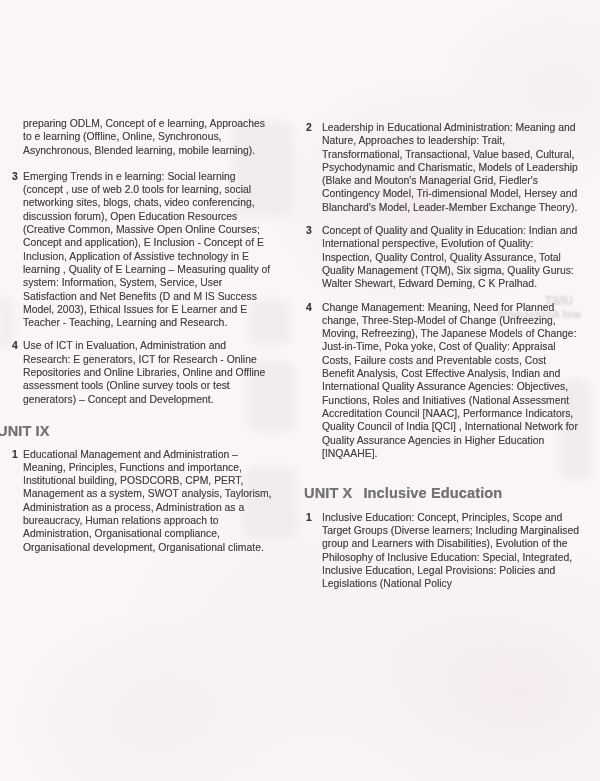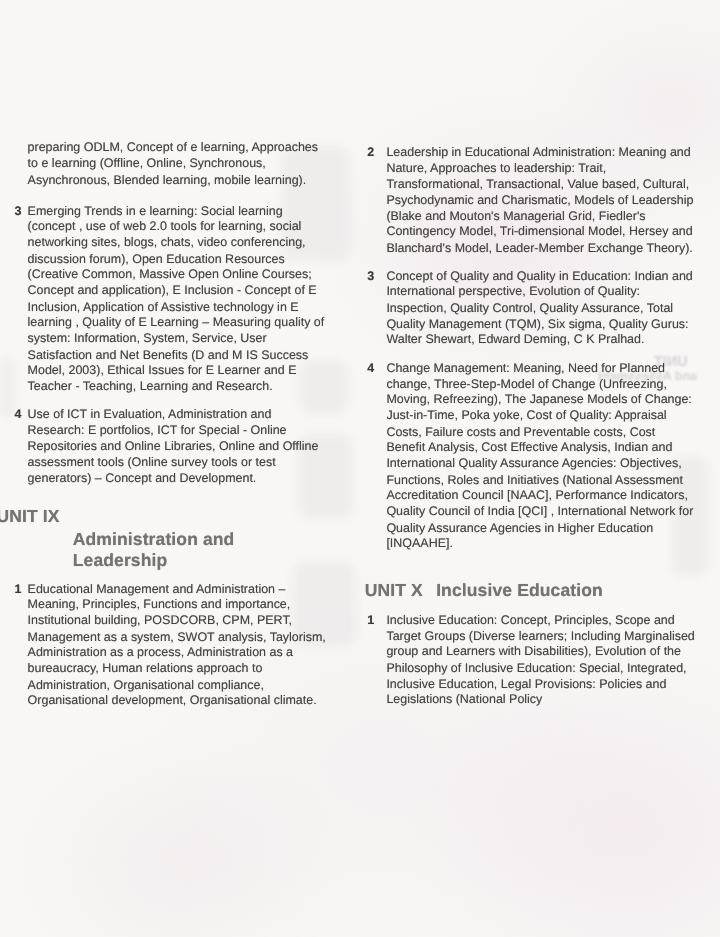--- a/index.html
+++ b/index.html
@@ -100,28 +100,27 @@
 
   <p class="para">preparing ODLM, Concept of e learning, Approaches to e learning (Offline, Online, Synchronous, Asynchronous, Blended learning, mobile learning).</p>
 
   <div class="item">
     <span class="num">3</span>
     <span class="txt">Emerging Trends in e learning: Social learning (concept , use of web 2.0 tools for learning, social networking sites, blogs, chats, video conferencing, discussion forum), Open Education Resources (Creative Common, Massive Open Online Courses; Concept and application), E Inclusion - Concept of E Inclusion, Application of Assistive technology in E learning , Quality of E Learning – Measuring quality of system: Information, System, Service, User Satisfaction and Net Benefits (D and M IS Success Model, 2003), Ethical Issues for E Learner and E Teacher - Teaching, Learning and Research.</span>
   </div>
 
   <div class="item">
     <span class="num">4</span>
-    <span class="txt">Use of ICT in Evaluation, Administration and Research: E portfolios, ICT for Special - Online Repositories and Online Libraries, Online and Offline assessment tools (Online survey tools or test generators) – Concept and Development.</span>
+    <span class="txt">Use of ICT in Evaluation, Administration and Research: E generators, ICT for Research - Online Repositories and Online Libraries, Online and Offline assessment tools (Online survey tools or test generators) – Concept and Development.</span>
   </div>
 
   <div class="unit-heading">
     <span class="unit-label">UNIT IX</span>
     <span class="unit-title">
       <br>
-      <span>Administration and Leadership</span>
     </span>
   </div>
 
   <div class="item">
     <span class="num">1</span>
     <span class="txt">Educational Management and Administration – Meaning, Principles, Functions and importance, Institutional building, POSDCORB, CPM, PERT, Management as a system, SWOT analysis, Taylorism, Administration as a process, Administration as a bureaucracy, Human relations approach to Administration, Organisational compliance, Organisational development, Organisational climate.</span>
   </div>
 
 </div>
 

